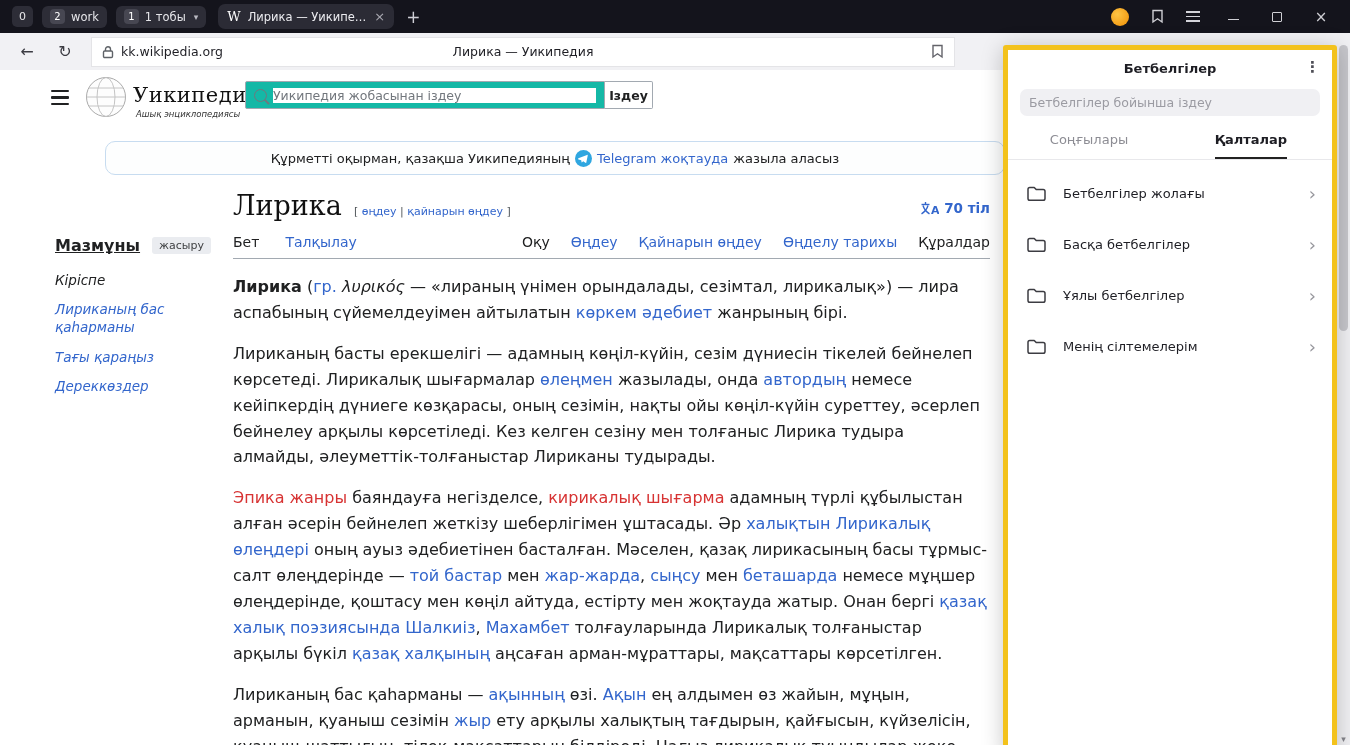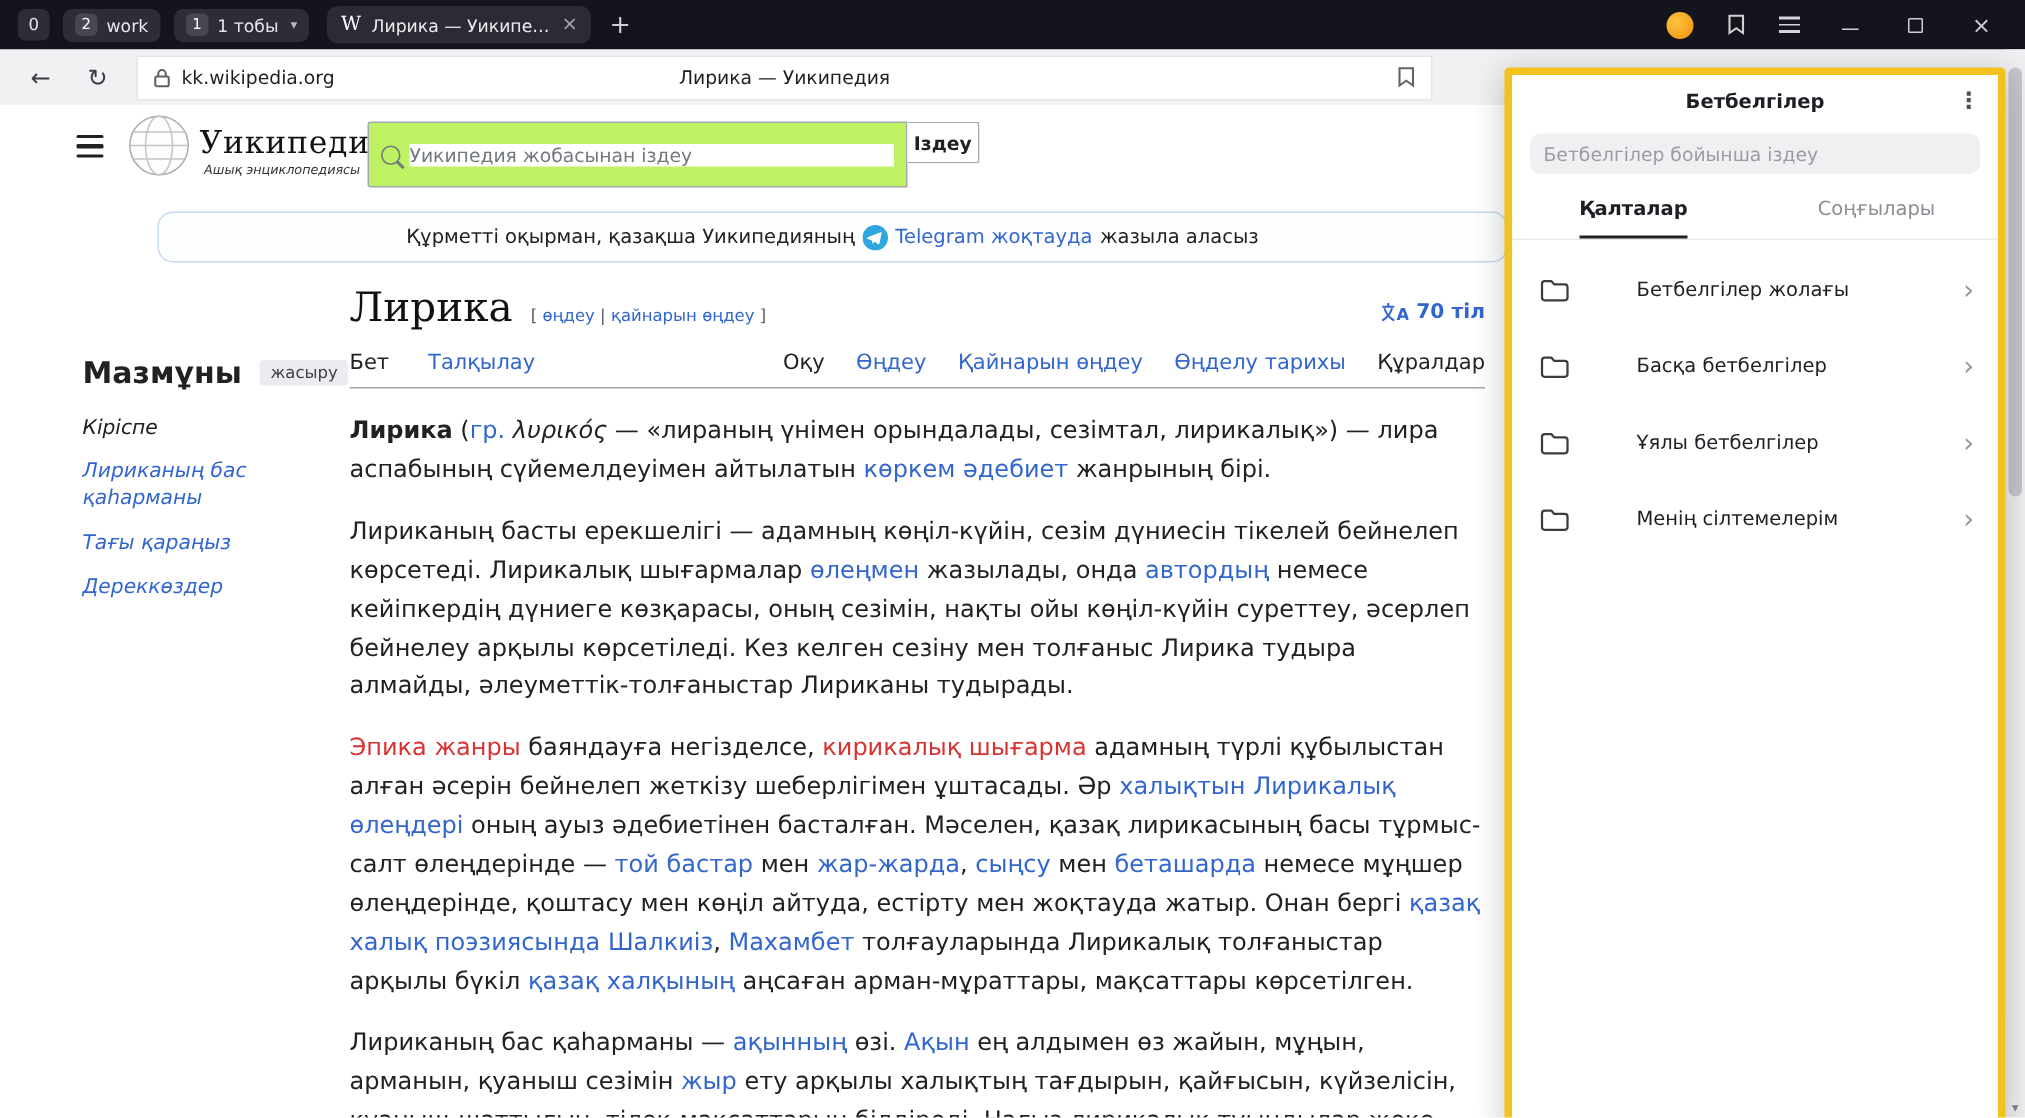--- a/index.html
+++ b/index.html
@@ -35,35 +35,35 @@
   .addr-flag { position:absolute; right:10px; top:6px; z-index:2; }
 
   
   .page { position:absolute; top:70px; left:0; width:1350px; height:675px; background:#fff; }
   .hamb { position:absolute; left:51px; top:20px; display:flex; flex-direction:column; gap:4px; }
   .hamb i { display:block; width:18px; height:2.3px; background:#202122; border-radius:1px; }
   .wlogo { position:absolute; left:85px; top:6px; }
   .wtitle { position:absolute; left:133px; top:13px; font-family:"DejaVu Serif", serif; font-size:21px; color:#111; letter-spacing:.5px; }
   .wsub { position:absolute; left:136px; top:39px; font-size:8.5px; font-style:italic; color:#333; }
   .wsearch { position:absolute; left:245px; top:11px; display:flex; height:28px; }
-  .wsearch .box { width:360px; height:44px; border:1px solid #a2a9b1; border-radius:2px 0 0 2px; display:flex; align-items:center; padding:0 8px; background:#bef264; }
+  .wsearch .box { width:360px; height:28px; border:1px solid #a2a9b1; border-radius:2px 0 0 2px; display:flex; align-items:center; padding:0 8px; background:#14b8a6; }
   .wsearch input { border:0; outline:0; flex:1; font-size:12.5px; margin-left:6px; font-family:inherit; color:#202122; }
   .wsearch input::placeholder { color:#72777d; }
   .wsearch .sbtn { width:48px; border:1px solid #a2a9b1; border-left:0; border-radius:0 2px 2px 0; background:#fff; font-size:12.5px; font-weight:bold; color:#202122; display:flex; align-items:center; justify-content:center; }
   .mag { width:13px; height:13px; border:1.8px solid #72777d; border-radius:50%; position:relative; }
   .mag::after { content:""; position:absolute; width:6px; height:1.8px; background:#72777d; transform:rotate(45deg); left:9px; top:11px; }
 
   
   .banner { position:absolute; left:105px; top:71px; width:900px; height:34px; border:1px solid #c7dcf0; border-radius:10px; display:flex; align-items:center; justify-content:center; gap:5px; font-size:13px; color:#202122; background:#fdfefe; }
   .banner .blink { color:#3366cc; }
 
   
   .toc { position:absolute; left:55px; top:166px; width:164px; font-size:13.5px; }
   .toc-head { display:flex; align-items:center; }
-  .toc-head b { font-size:20px; }
+  .toc-head b { font-size:16px;text-decoration:underline; }
   .toc-hide { margin-left:12px; background:#eaecf0; border-radius:3px; padding:2px 7px; font-size:11px; color:#404244; }
   .toc-item { margin-top:11px; line-height:1.35;font-style:italic; }
   .toc-item.first { margin-top:16px; color:#202122; }
   .toc-item.lnk { color:#3366cc; }
 
   
   .article { position:absolute; left:233px; top:120px; width:757px; }
   .a-head { position:relative; }
   h1 { font-family:"DejaVu Serif", serif; font-size:27px; font-weight:400; display:inline; color:#111; }
   .editlinks { font-size:11px; margin-left:7px; }
@@ -89,21 +89,21 @@
   .p-kebab { position:absolute; right:12px; top:8px; font-size:15px; color:#4d4d55; }
   .p-search { margin:3px 12px 0; height:27px; background:#f0f0f3; border-radius:7px; display:flex; align-items:center; padding:0 9px; }
   .p-search input { border:0; outline:0; background:transparent; width:100%; font-size:12.5px; font-family:inherit; color:#333; }
   .p-search input::placeholder { color:#9b9ba2; }
   .p-tabs { display:flex; margin-top:6px; border-bottom:1px solid #e8e8eb; }
   .p-tab { flex:1; text-align:center; font-size:13px; padding:10px 0 0; color:#8d8d94; }
   .p-tab span { display:inline-block; padding-bottom:10px; }
   .p-tab.on { color:#1e1e24; font-weight:600; }
   .p-tab.on span { border-bottom:2px solid #222; }
   .p-list { padding-top:8px; }
-  .p-row { height:51px; display:flex; align-items:center; padding:0 16px 0 18px;gap:28px; }
+  .p-row { height:51px; display:flex; align-items:center; padding:0 16px 0 18px; }
   .p-row .lbl { margin-left:16px; font-size:13px; color:#1e1e24; }
   .p-row .chv { margin-left:auto; color:#97979d; font-size:18px; }
 
   
   .vscroll { position:absolute; right:0; top:33px; width:13px; height:712px; background:#f0f0f3; z-index:5; }
   .vthumb { position:absolute; top:12px; left:2px; width:9px; height:286px; background:#c6c6cb; border-radius:5px; }
   .vdown { position:absolute; bottom:1px; left:0; width:13px; text-align:center; color:#85858c; font-size:9px; }
 </style>
 </head>
 <body>
@@ -265,22 +265,22 @@
 
 <aside class="panel">
   <div class="p-head">
     <span>Бетбелгілер</span>
     <span class="p-kebab">⋮</span>
   </div>
   <div class="p-search">
     <input placeholder="Бетбелгілер бойынша іздеу" style="">
   </div>
   <div class="p-tabs">
+    <div class="p-tab"><span>Соңғылары</span></div>
     <div class="p-tab on"><span>Қалталар</span></div>
-    <div class="p-tab"><span>Соңғылары</span></div>
   </div>
   <div class="p-list">
     <div class="p-row">
       <svg width="21" height="17" viewBox="0 0 21 17">
           <path d="M2 4.2c0-1 .8-1.8 1.8-1.8h4.4l2 2.2h7c1 0 1.8.8 1.8 1.8v7c0 1-.8 1.8-1.8 1.8H3.8c-1 0-1.8-.8-1.8-1.8z" fill="none" stroke="#3c3c42" stroke-width="1.5" stroke-linejoin="round"></path>
         </svg>
       <span class="lbl">Бетбелгілер жолағы</span>
       <span class="chv">›</span>
     </div>
     <div class="p-row">

